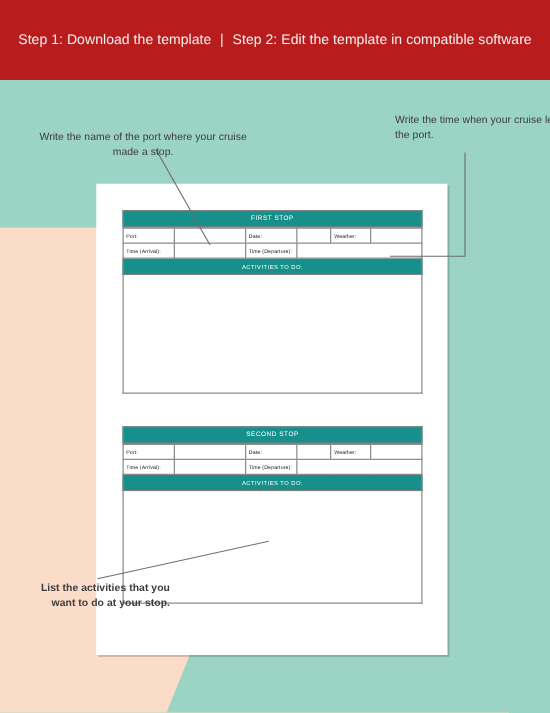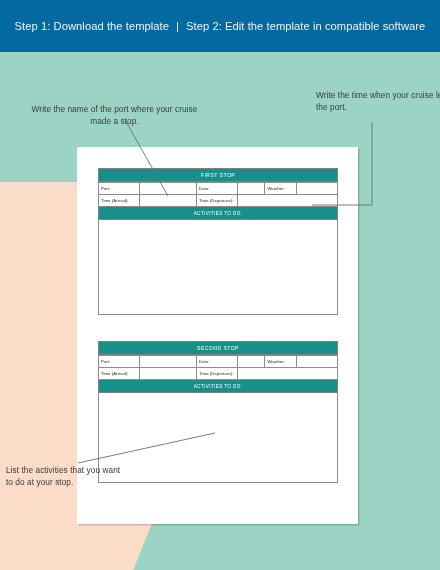--- a/index.html
+++ b/index.html
@@ -13,22 +13,22 @@
     font-family: "Liberation Sans", sans-serif;
     background: #9bd3c4;
     position: relative;
   }
 
   
   #instruction-banner {
     position: absolute;
     left: 0; top: 0;
     width: 440px;
-    height: 52px;
-    background: #0369a1;
+    height: 64px;
+    background: #b91c1c;
     color: #ffffff;
     display: flex;
     flex-direction: column;
     align-items: center;
     justify-content: center;
     z-index: 50;
   }
   .banner-line {
     font-size: 11.2px;
     line-height: 17px;
@@ -156,24 +156,25 @@
     width: 185px;
     text-align: center;
   }
   #annotation-time {
     left: 316px;
     top: 90px;
     width: 132px;
     text-align: left;
   }
   #annotation-activities {
-    left: 6px;
+    left: 18px;
     top: 465px;
     width: 118px;
-    text-align: left;
+    text-align: right;
+    font-weight: bold;
   }
 
   #leader-lines {
     position: absolute;
     left: 0; top: 0;
     width: 440px;
     height: 570px;
     z-index: 35;
     pointer-events: none;
   }

